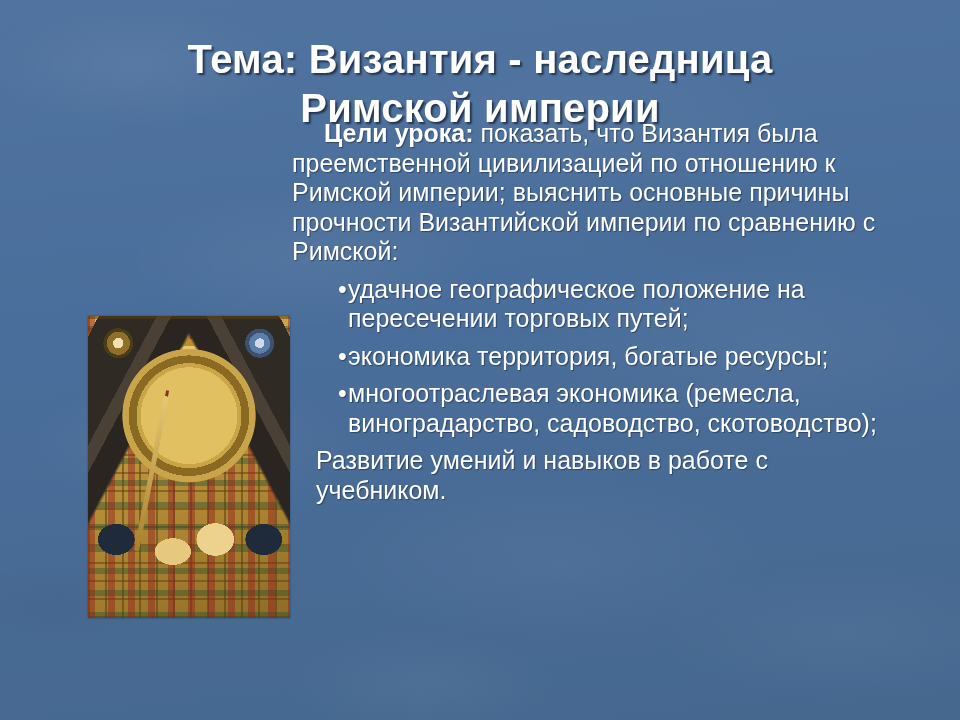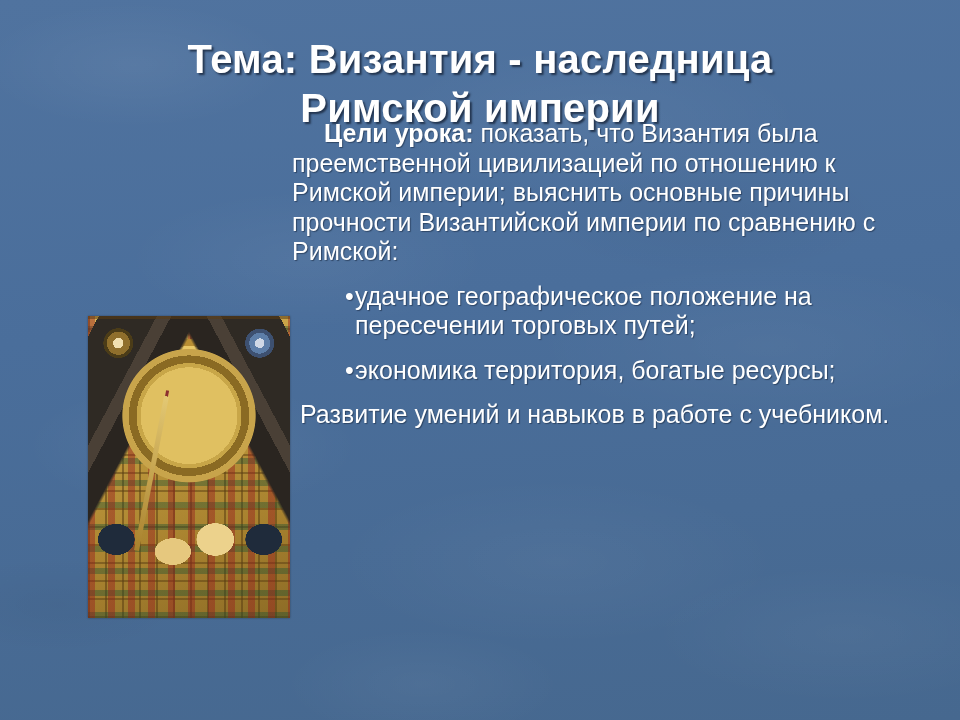--- a/index.html
+++ b/index.html
@@ -123,31 +123,32 @@
   }
   #intro .lead { font-weight: bold; }
 
   #goal-list {
     list-style: none;
     margin: 0;
     padding: 0 0 0 48px;
   }
   #goal-list li {
     position: relative;
-    margin: 15px;
+    margin: 8px;
     padding: 0;
   }
   #goal-list li::before {
     content: "\2022";
     position: absolute;
     left: -10px;
     top: 0;
   }
   #closing {
-    margin: 8px;
+    margin: 0;
+    padding-left: 24px;
   }
 </style>
 </head>
 <body>
 
 <div id="slide">
 
   <h1 id="title">Тема: Византия - наследница
 Римской империи</h1>
 
@@ -155,18 +156,19 @@
     <div class="icon-art"></div>
   </figure>
 
   <div id="body-text">
 
     <p id="intro"><span class="lead">Цели урока:</span><span> показать, что Византия была преемственной цивилизацией по отношению к Римской империи; выяснить основные причины прочности Византийской империи по сравнению с Римской:</span></p>
 
     <ul id="goal-list">
       <li>удачное географическое положение на пересечении торговых путей;</li>
       <li>экономика территория, богатые ресурсы;</li>
+      <li>многоотраслевая экономика (ремесла, виноградарство, садоводство, скотоводство);</li>
     </ul>
 
     <p id="closing">Развитие умений и навыков в работе с учебником.</p>
 
   </div>
 </div>
 
 </body></html>

